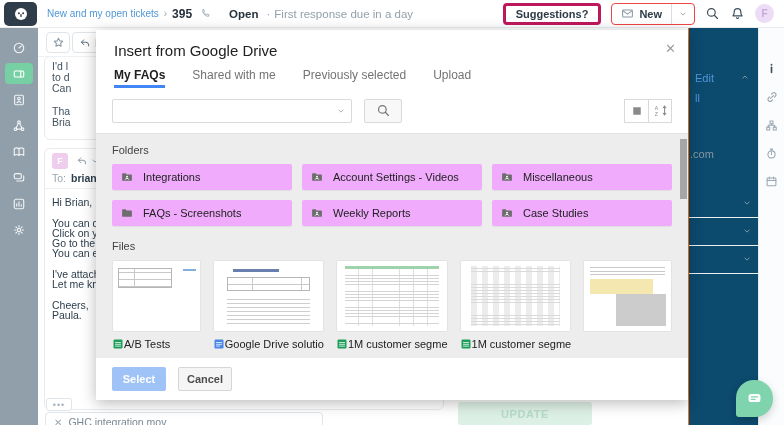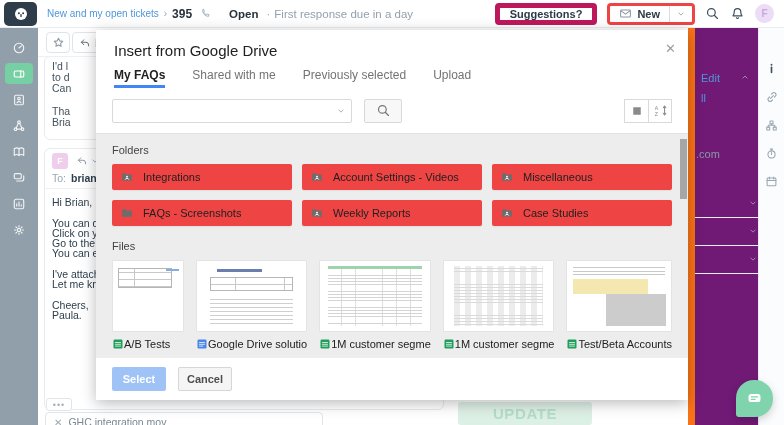--- a/index.html
+++ b/index.html
@@ -14,23 +14,23 @@
     border-bottom:1px solid #e9edf0;display:flex;align-items:center;z-index:5;}
   .logo{width:33px;height:24px;margin-left:4px;border-radius:5px;background:#2e3d49;
     display:flex;align-items:center;justify-content:center;flex:0 0 auto;}
   .crumb{color:#4f96d9;font-size:10px;margin-left:10px;white-space:nowrap;}
   .crumb-sep{color:#9aa7b2;font-size:10px;margin:0 5px;}
   .tid{color:#26323c;font-size:12px;font-weight:bold;margin-right:8px;}
   .tstatus{color:#26323c;font-size:11.5px;font-weight:bold;margin:0 4px;padding-left:14px;}
   .tsep{color:#9aa7b2;margin:0 4px;font-size:11.5px;}
   .tdue{color:#93a1ac;font-size:11.5px;white-space:nowrap;}
   .tb-right{margin-left:auto;display:flex;align-items:center;gap:10px;padding-right:10px;}
-  .btn-sugg{height:22px;padding:0 10px;border:5px solid #be185d;border-radius:4px;background:#fff;
+  .btn-sugg{height:22px;padding:0 10px;border:3px solid #be185d;border-radius:4px;background:#fff;
     font-size:11px;font-weight:bold;color:#2c3a46;display:flex;align-items:center;}
-  .btn-new{height:22px;border:3px solid #ef4444;border-radius:4px;background:#fff;display:flex;align-items:center;}
+  .btn-new{height:22px;border:1px solid #ef4444;border-radius:4px;background:#fff;display:flex;align-items:center;}
   .btn-new .seg1{display:flex;align-items:center;gap:5px;padding:0 9px;font-size:11px;font-weight:bold;color:#2c3a46;}
   .btn-new .seg2{border-left:1px solid #d8dee3;padding:0 6px;height:100%;display:flex;align-items:center;color:#8b98a3;}
   .tb-avatar{width:19px;height:19px;border-radius:50%;background:#ecdcf5;color:#c5a9dd;
     font-size:10px;font-weight:bold;display:flex;align-items:center;justify-content:center;}
 
   
   .sidebar{position:absolute;left:0;top:28px;width:38px;height:397px;background:#909faa;
     display:flex;flex-direction:column;align-items:center;padding-top:9px;gap:5px;z-index:4;}
   .sb-item{width:28px;height:21px;border-radius:4px;display:flex;align-items:center;justify-content:center;
     color:rgba(255,255,255,.88);}
@@ -59,24 +59,24 @@
   .comp-to{position:absolute;left:52px;top:172px;font-size:10.5px;color:#9aa7b2;white-space:nowrap;}
   .comp-to b{color:#2c3e4c;font-weight:bold;margin-left:5px;}
   .comp-to-line{position:absolute;left:45px;top:188px;width:370px;height:1px;background:#eef1f4;}
   .comp-body{position:absolute;left:52px;top:197px;font-size:10.5px;line-height:10.3px;color:#2c3e4c;white-space:nowrap;}
   .more-btn{position:absolute;left:46px;top:398px;width:26px;height:13px;border:1px solid #e0e5ea;
     border-radius:3px;background:#fff;color:#a5b2bc;font-size:9px;display:flex;align-items:center;justify-content:center;letter-spacing:1px;}
   .chip{position:absolute;left:45px;top:412px;width:278px;height:20px;border:1px solid #e0e5ea;border-radius:4px;
     background:#fff;display:flex;align-items:center;gap:6px;padding:0 8px;font-size:10.5px;color:#7a8893;}
   .chip .x{color:#9aa7b2;font-size:10px;}
   .update-btn{position:absolute;left:458px;top:402px;width:134px;height:23px;background:#ddf0e6;color:#b5dcc8;
-    border:none;border-radius:3px;font-size:15px;font-weight:bold;letter-spacing:.6px;}
-
-  
-  .rpanel{position:absolute;left:688px;top:28px;width:70px;height:397px;background:#701a75;border-left:7px solid #f97316;z-index:1;}
+    border:none;border-radius:3px;font-size:11px;font-weight:bold;letter-spacing:.6px;}
+
+  
+  .rpanel{position:absolute;left:688px;top:28px;width:70px;height:397px;background:#0c4a6e;border-left:1px solid #f97316;z-index:1;}
   .rp-edit{position:absolute;left:6px;top:44px;color:#4f96d9;font-size:11px;}
   .rp-chev-top{position:absolute;right:8px;top:44px;color:#9aa7b2;}
   .rp-link2{position:absolute;left:6px;top:64px;color:#4f96d9;font-size:11px;}
   .rp-com{position:absolute;left:1px;top:120px;color:#8a98a4;font-size:11px;}
   .rp-row{position:absolute;left:0;width:70px;height:28px;border-bottom:1px solid #edf0f3;}
   .rp-row .ic{position:absolute;right:7px;top:8px;color:#9aa7b2;}
   
   .rail{position:absolute;left:758px;top:28px;width:26px;height:397px;background:#fbfcfd;border-left:1px solid #e8ecef;
     display:flex;flex-direction:column;align-items:center;padding-top:34px;gap:15px;z-index:1;}
   .rail .ic{color:#9aa7b2;}
@@ -97,21 +97,21 @@
   .combo input{flex:1;border:none;outline:none;height:100%;padding:0 6px;font-size:11px;background:transparent;}
   .combo .ic{color:#9e9e9e;padding-right:5px;}
   .m-search-btn{width:38px;height:24px;margin-left:12px;border:1px solid #d9d9d9;border-radius:2px;background:#f8f8f8;
     display:flex;align-items:center;justify-content:center;color:#757575;}
   .m-viewgrp{margin-left:auto;display:flex;}
   .m-viewbtn{width:24px;height:24px;border:1px solid #d9d9d9;background:#fff;display:flex;align-items:center;justify-content:center;color:#8a8a8a;}
   .m-viewbtn:first-child{border-right:none;}
   .m-body{height:224px;background:#ededed;padding:10px 16px 0;position:relative;overflow:hidden;}
   .m-label{font-size:11px;color:#434343;margin-bottom:8px;}
   .fold-grid{display:grid;grid-template-columns:repeat(3,1fr);gap:10px 10px;margin-bottom:14px;}
-  .fold-card{height:26px;background:#ef4444;border-radius:2px;box-shadow:0 1px 1px rgba(0,0,0,.06);
+  .fold-card{height:26px;background:#f0abfc;border-radius:2px;box-shadow:0 1px 1px rgba(0,0,0,.06);
     display:flex;align-items:center;gap:9px;padding:0 8px;overflow:hidden;}
   .fold-card .ic{color:#6d6d6d;flex:0 0 auto;}
   .fold-name{font-size:11px;color:#212121;white-space:nowrap;overflow:hidden;}
   .file-grid{display:grid;grid-template-columns:repeat(5,1fr);gap:12px;}
   .file-card{background:transparent;}
   .thumb{position:relative;background:#fff;border:1px solid #e3e3e3;height:72px;overflow:hidden;border-radius:1px;}
   .thumb i{position:absolute;display:block;}
   .th-table{left:5px;top:7px;width:54px;height:20px;border:1px solid #b6b6b6;
     background:repeating-linear-gradient(180deg,transparent 0 3px,#c9c9c9 3px 3.6px),
       linear-gradient(90deg,transparent 0 15px,#c9c9c9 15px 15.6px,transparent 15.6px);}
@@ -601,29 +601,20 @@
               </span>
       <span class="file-name">1M customer segme</span>
     </div>
           </div>
           <div class="file-card">
             <div class="thumb">
               <i class="th-lines"></i>
               <i class="th-yellow"></i>
               <i class="th-grayblock"></i>
             </div>
-    <div class="file-row">
-      <span class="ic">
-                <svg width="12" height="12" viewBox="0 0 16 16" fill="none" stroke="currentColor" stroke-width="1.3" stroke-linecap="round" stroke-linejoin="round">
-                  <rect x="2" y="2" width="12" height="12" rx="1.6" fill="#1e9e5a" stroke="none"></rect>
-                  <path d="M4.6 6 h6.8 M4.6 8.4 h6.8 M4.6 10.8 h6.8" stroke="#fff" stroke-width="1"></path>
-                </svg>
-              </span>
-      <span class="file-name">Test/Beta Accounts</span>
-    </div>
           </div>
         </div>
       <div class="m-scrollthumb"></div>
     </div>
     <div class="m-foot">
       <button class="btn-select">Select</button>
       <button class="btn-cancel">Cancel</button>
     </div>
   </div>
 

